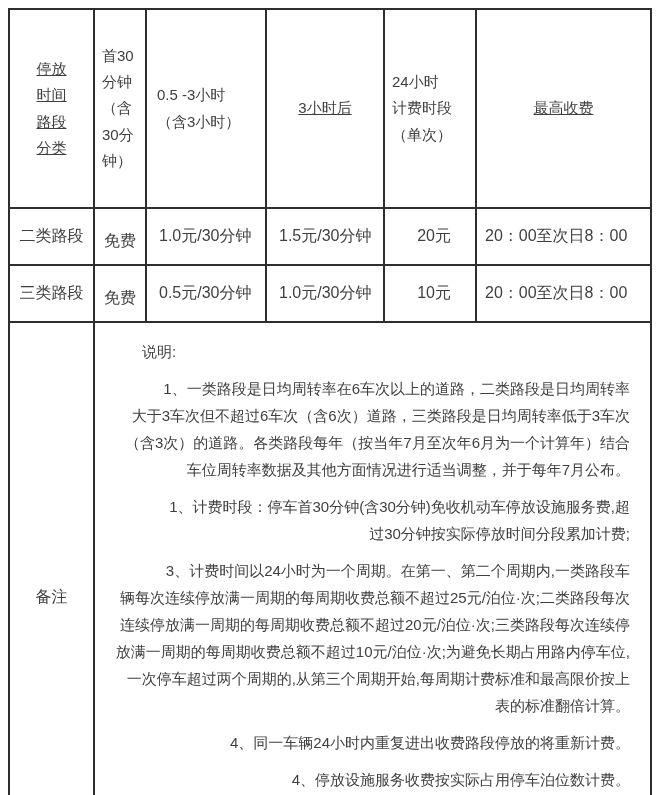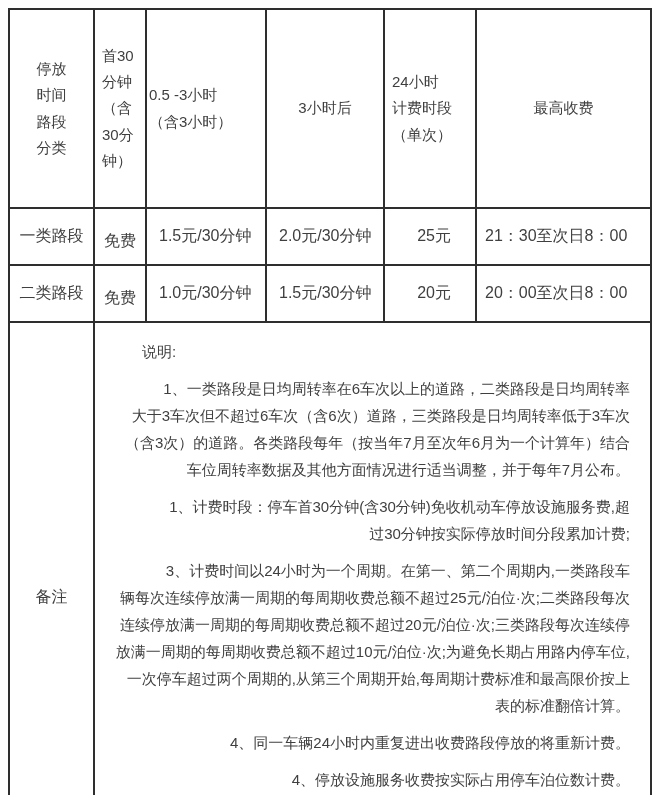--- a/index.html
+++ b/index.html
@@ -32,22 +32,22 @@
   col.c5 { width: 92px; }
   col.c6 { width: 175px; }
 
   
   tr.header-row { height: 199px; }
   tr.header-row th {
     font-size: 15px;
     line-height: 1.75;
     white-space: pre-line;
   }
-  th.h-center { text-align: center; }
-  th.h-left   { text-align: left; padding-left: 2px; }
+  th.h-center { text-align: center; text-decoration: underline; }
+  th.h-left   { text-align: left; padding-left: 10px; }
   th.h-left-sm{ text-align: left; padding-left: 7px; border-radius: 24px; }
 
   
   tr.data-row { height: 57px; }
   td.cell-label   { text-align: center; }
   td.cell-first30 { text-align: center; padding-top: 10px; }
   td.cell-rate    { text-align: left; padding-left: 12px; }
   td.cell-max     { text-align: right; padding-right: 24px; }
   td.cell-free    { text-align: left; padding-left: 8px; }
 
@@ -92,38 +92,38 @@
 钟）</th>
     <th class="h-left">0.5 -3小时
 （含3小时）</th>
     <th class="h-center">3小时后</th>
     <th class="h-left-sm">24小时
 计费时段
 （单次）</th>
     <th class="h-center">最高收费</th>
   </tr>
 
-  <tr class="data-row">
-    <td class="cell-label">一类路段</td>
-    <td class="cell-first30">免费</td>
-    <td class="cell-rate">1.5元/30分钟</td>
-    <td class="cell-rate">2.0元/30分钟</td>
-    <td class="cell-max">25元</td>
-    <td class="cell-free">21：30至次日8：00</td>
-  </tr>
 
   <tr class="data-row">
     <td class="cell-label">二类路段</td>
     <td class="cell-first30">免费</td>
     <td class="cell-rate">1.0元/30分钟</td>
     <td class="cell-rate">1.5元/30分钟</td>
     <td class="cell-max">20元</td>
     <td class="cell-free">20：00至次日8：00</td>
   </tr>
 
+  <tr class="data-row">
+    <td class="cell-label">三类路段</td>
+    <td class="cell-first30">免费</td>
+    <td class="cell-rate">0.5元/30分钟</td>
+    <td class="cell-rate">1.0元/30分钟</td>
+    <td class="cell-max">10元</td>
+    <td class="cell-free">20：00至次日8：00</td>
+  </tr>
 
   <tr class="remarks-row">
     <td class="remarks-label">备注</td>
     <td class="remarks-content" colspan="5">
       <p class="remark-title">说明:</p>
       <p class="remark-item">1、一类路段是日均周转率在6车次以上的道路，二类路段是日均周转率大于3车次但不超过6车次（含6次）道路，三类路段是日均周转率低于3车次（含3次）的道路。各类路段每年（按当年7月至次年6月为一个计算年）结合车位周转率数据及其他方面情况进行适当调整，并于每年7月公布。</p>
       <p class="remark-item">1、计费时段：停车首30分钟(含30分钟)免收机动车停放设施服务费,超过30分钟按实际停放时间分段累加计费;</p>
       <p class="remark-item">3、计费时间以24小时为一个周期。在第一、第二个周期内,一类路段车辆每次连续停放满一周期的每周期收费总额不超过25元/泊位·次;二类路段每次连续停放满一周期的每周期收费总额不超过20元/泊位·次;三类路段每次连续停放满一周期的每周期收费总额不超过10元/泊位·次;为避免长期占用路内停车位,一次停车超过两个周期的,从第三个周期开始,每周期计费标准和最高限价按上表的标准翻倍计算。</p>
       <p class="remark-item">4、同一车辆24小时内重复进出收费路段停放的将重新计费。</p>
       <p class="remark-item">4、停放设施服务收费按实际占用停车泊位数计费。</p>

